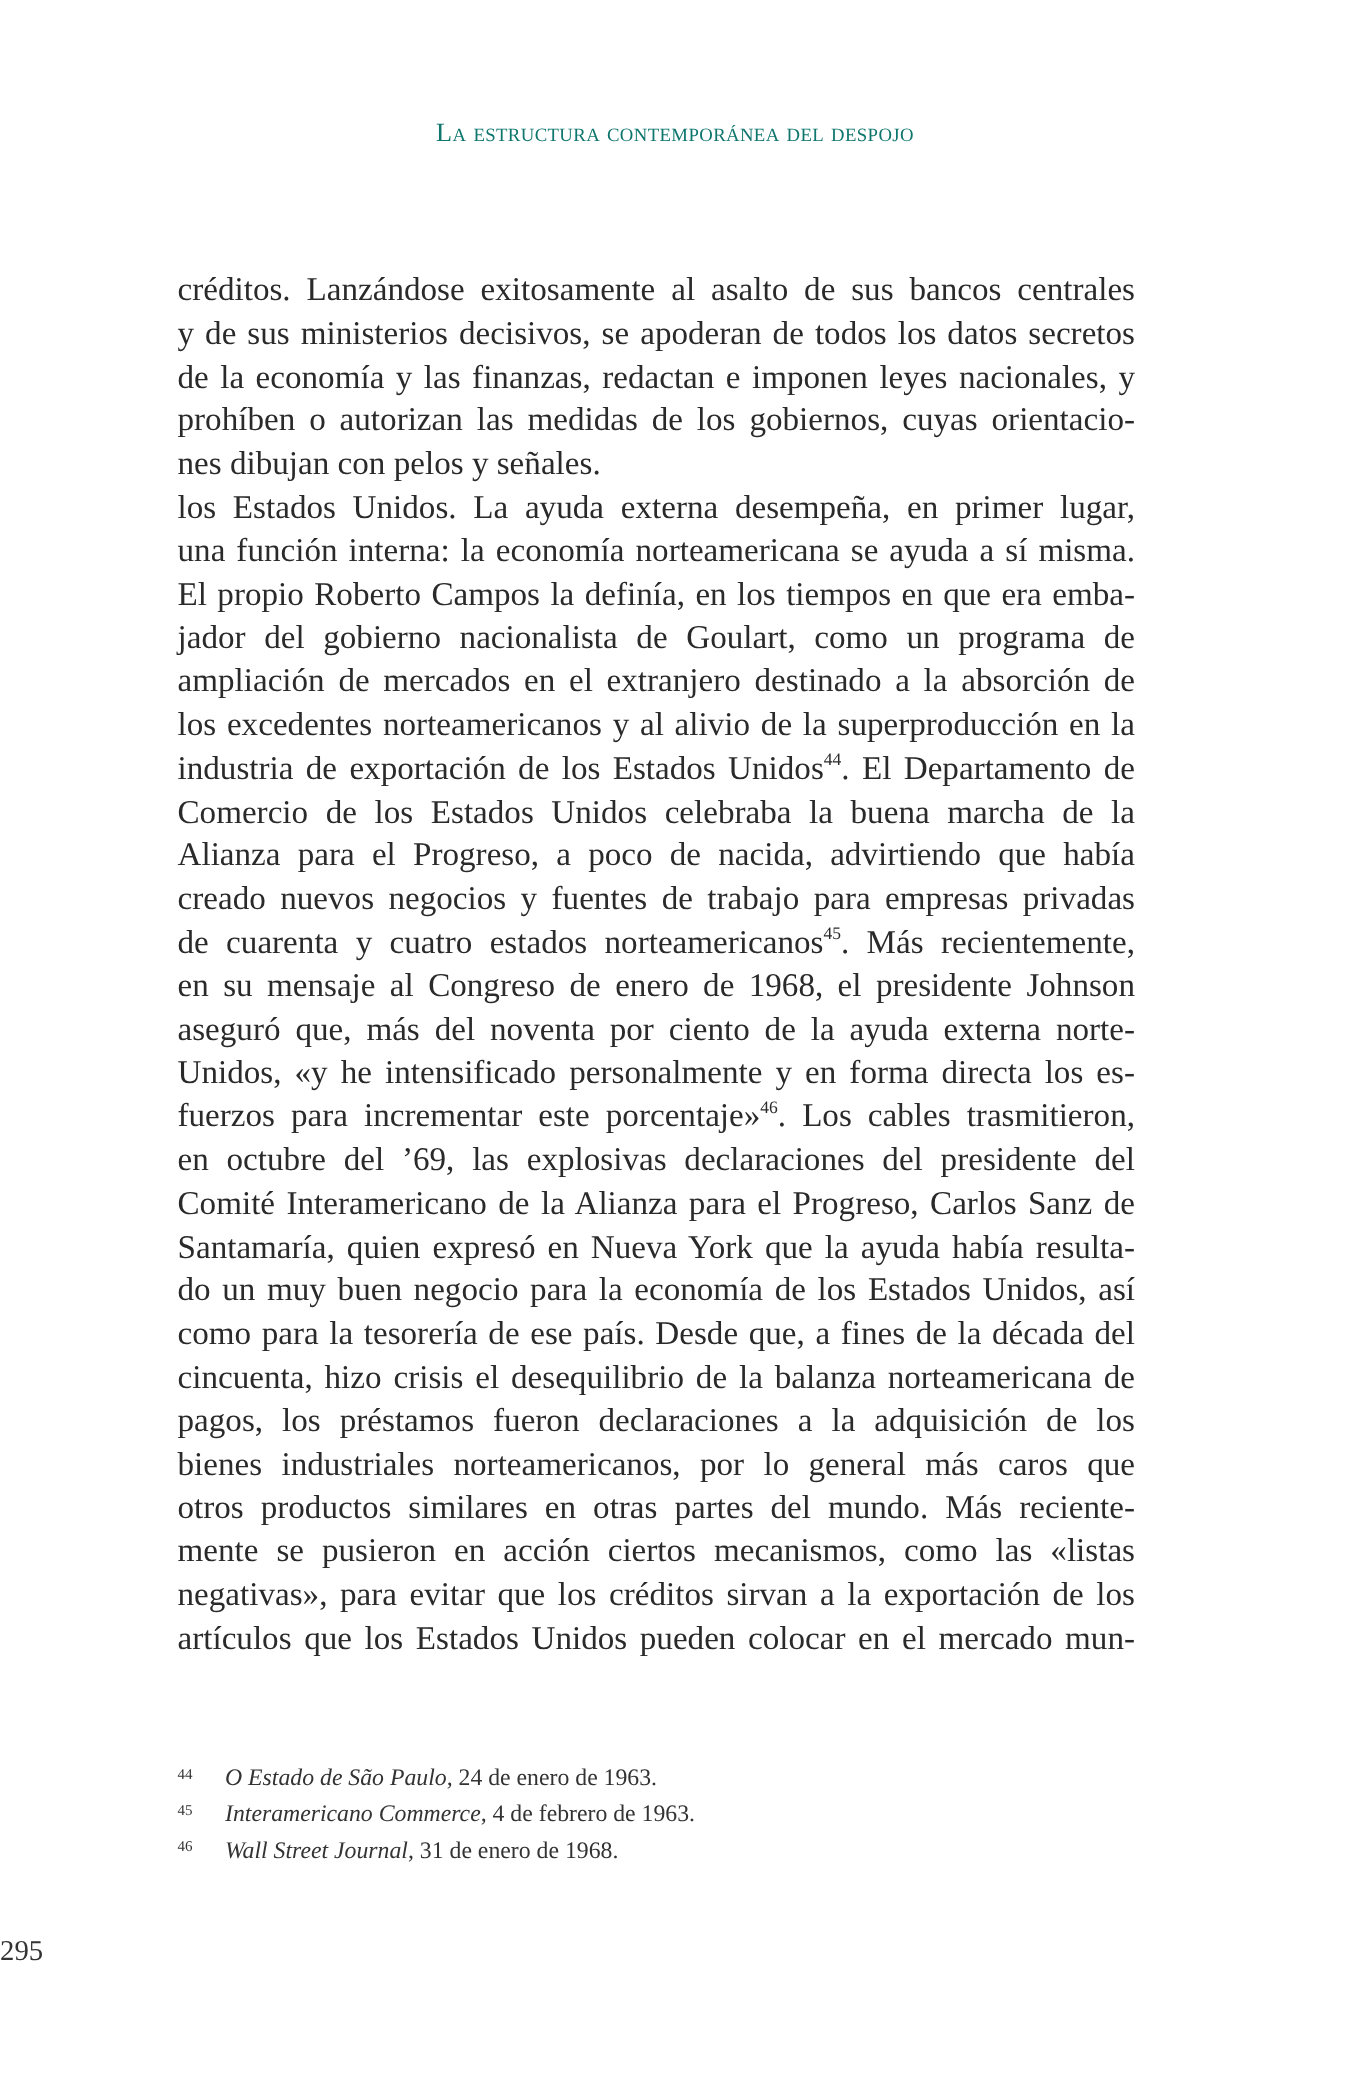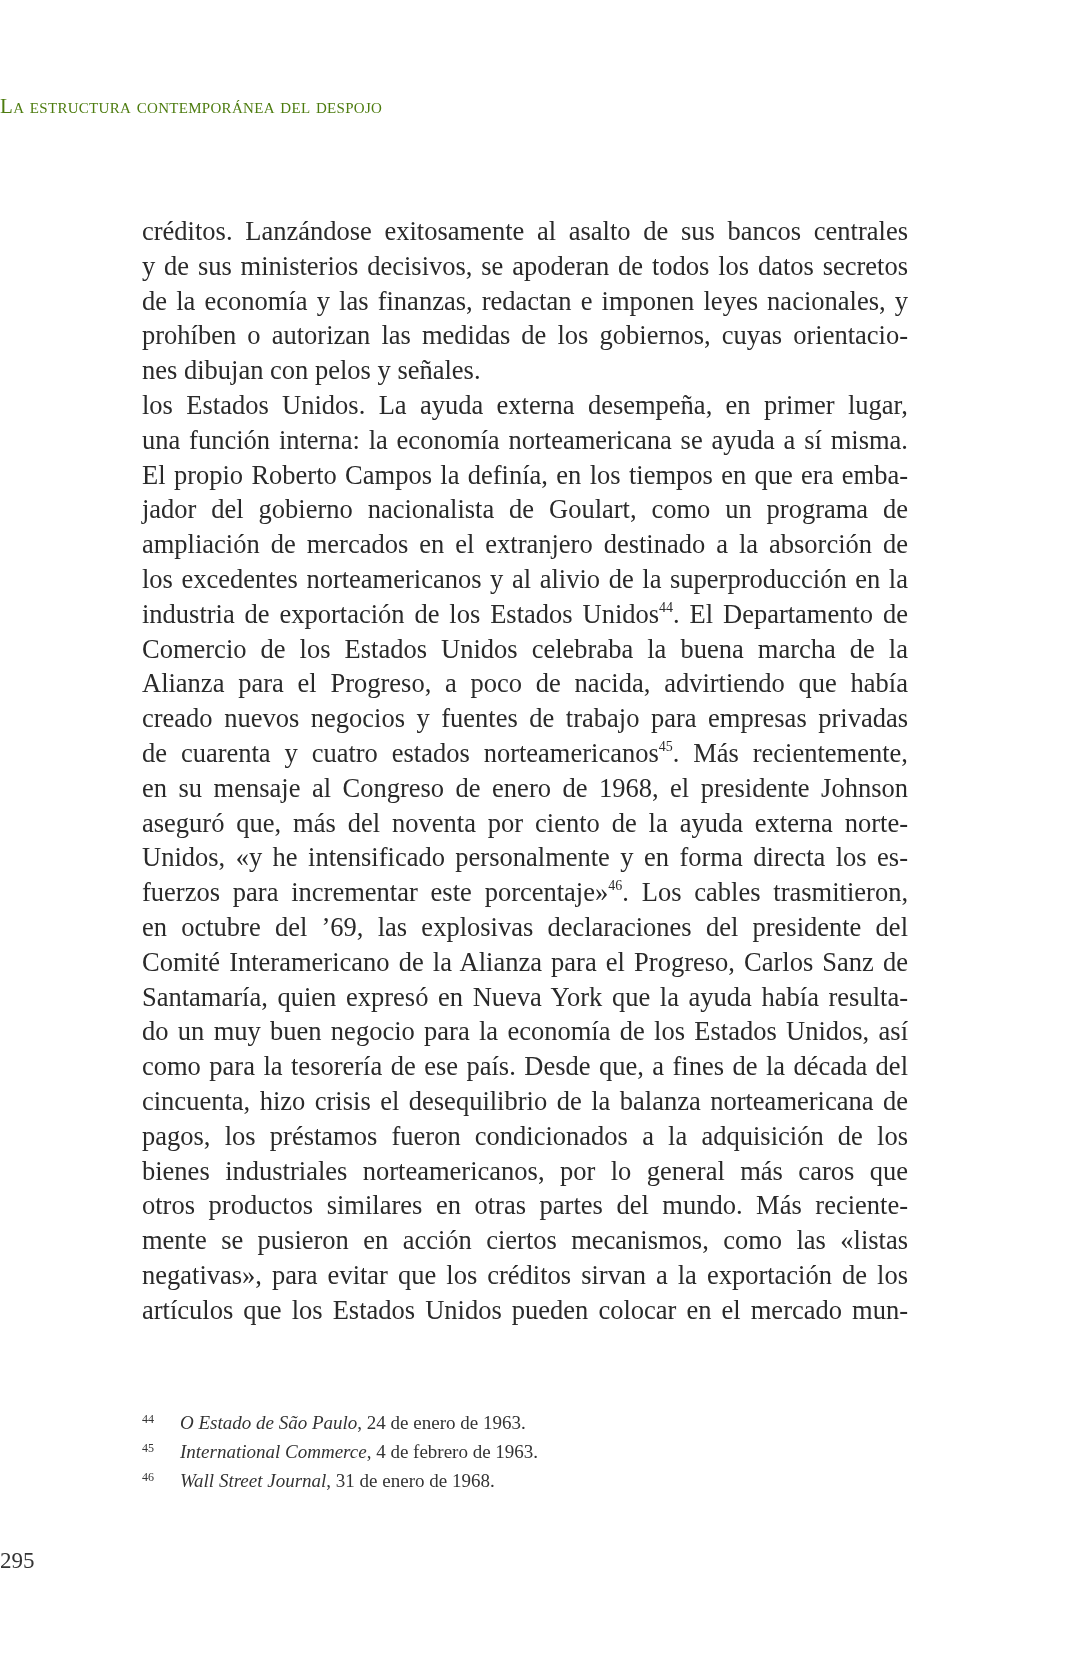--- a/index.html
+++ b/index.html
@@ -3,22 +3,22 @@
 <meta charset="utf-8">
 <style>
   html, body { margin: 0; padding: 0; background: #ffffff; }
   body {
     width: 1080px; height: 1677px; position: relative; overflow: hidden;
     font-family: "Liberation Serif", "DejaVu Serif", serif;
     color: #2a2a2a;
   }
   .running-head {
     position: absolute; top: 94px; left: 0; width: 1080px;
-    text-align: left; font-size: 21px; letter-spacing: 0.3px;
-    font-variant: small-caps; color: #4d7c0f;
+    text-align: center; font-size: 21px; letter-spacing: 0.3px;
+    font-variant: small-caps; color: #0f766e;
   }
   .body-text {
     position: absolute; left: 142px; top: 170px; width: 766px; margin-top: 44px;
   }
   .line {
     display: block; height: 34.8px; line-height: 34.8px;
     font-size: 26.5px; white-space: nowrap;
     text-align: justify; text-align-last: justify;
   }
   .line.last { text-align-last: left; }
@@ -61,36 +61,36 @@
   <span class="line">en su mensaje al Congreso de enero de 1968, el presidente Johnson</span>
   <span class="line">aseguró que, más del noventa por ciento de la ayuda externa norte-</span>
   <span class="line">Unidos, «y he intensificado personalmente y en forma directa los es-</span>
   <span class="line"><span>fuerzos para incrementar este porcentaje»</span><sup>46</sup><span>. Los cables trasmitieron,</span></span>
   <span class="line">en octubre del ’69, las explosivas declaraciones del presidente del</span>
   <span class="line">Comité Interamericano de la Alianza para el Progreso, Carlos Sanz de</span>
   <span class="line">Santamaría, quien expresó en Nueva York que la ayuda había resulta-</span>
   <span class="line">do un muy buen negocio para la economía de los Estados Unidos, así</span>
   <span class="line">como para la tesorería de ese país. Desde que, a fines de la década del</span>
   <span class="line">cincuenta, hizo crisis el desequilibrio de la balanza norteamericana de</span>
-  <span class="line">pagos, los préstamos fueron condicionados a la adquisición de los</span>
+  <span class="line">pagos, los préstamos fueron declaraciones a la adquisición de los</span>
   <span class="line">bienes industriales norteamericanos, por lo general más caros que</span>
   <span class="line">otros productos similares en otras partes del mundo. Más reciente-</span>
   <span class="line">mente se pusieron en acción ciertos mecanismos, como las «listas</span>
   <span class="line">negativas», para evitar que los créditos sirvan a la exportación de los</span>
   <span class="line">artículos que los Estados Unidos pueden colocar en el mercado mun-</span>
 </div>
 
 <div class="footnotes">
   <div class="fn">
     <span class="fn-num">44</span>
     <span class="fn-text"><em>O Estado de São Paulo</em><span>, 24 de enero de 1963.</span></span>
   </div>
   <div class="fn">
     <span class="fn-num">45</span>
-    <span class="fn-text"><em>International Commerce</em><span>, 4 de febrero de 1963.</span></span>
+    <span class="fn-text"><em>Interamericano Commerce</em><span>, 4 de febrero de 1963.</span></span>
   </div>
   <div class="fn">
     <span class="fn-num">46</span>
     <span class="fn-text"><em>Wall Street Journal</em><span>, 31 de enero de 1968.</span></span>
   </div>
 </div>
 
 <div class="page-number">295</div>
 
 </body></html>

